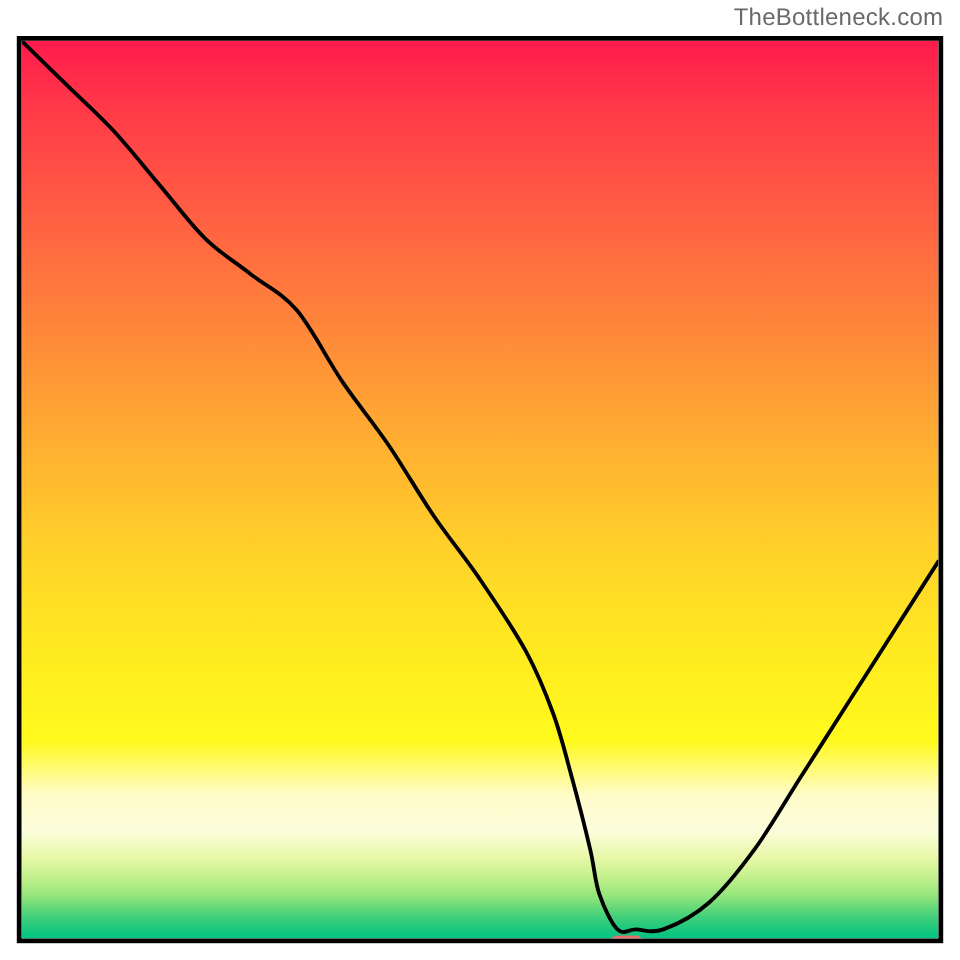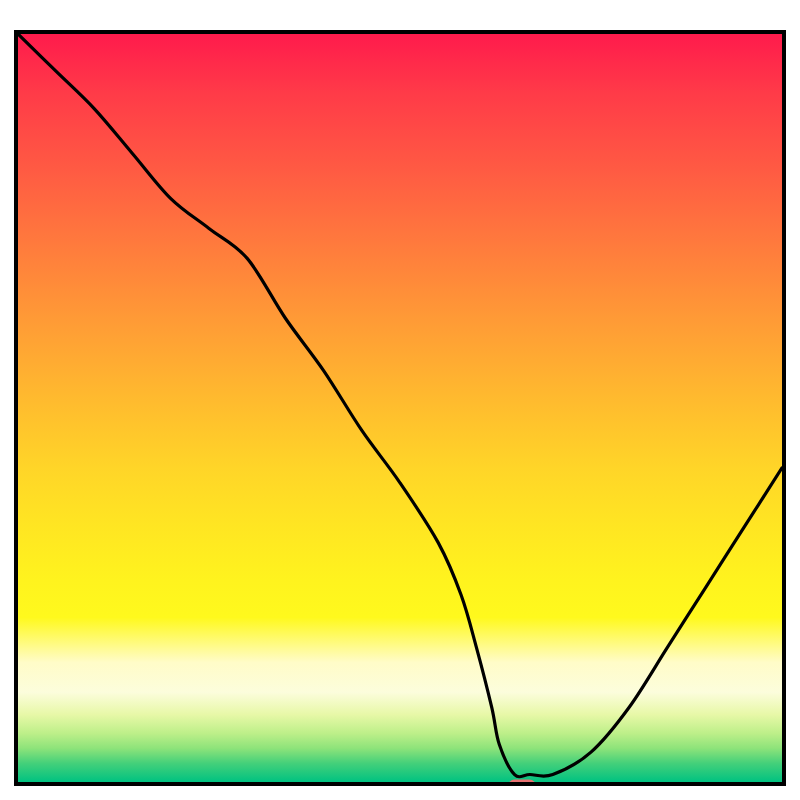--- a/index.html
+++ b/index.html
@@ -73,20 +73,21 @@
     color: #6a6a6a;
     letter-spacing: 0.2px;
     font-weight: 400;
   }
 </style>
 </head>
 <body>
 
 <div class="chart-wrap">
 
+  <div class="watermark">TheBottleneck.com</div>
 
   <div class="plot-border">
     <div class="gradient-fill"></div>
 
     <svg class="curve" viewBox="0 0 764 748" preserveAspectRatio="none">
       <path fill="none" stroke="#000" stroke-width="3.2" stroke-linejoin="round" stroke-linecap="round" d="M 0.00 0.00 C 6.37 6.23, 25.47 24.93, 38.20 37.40 C 50.93 49.87, 63.67 61.09, 76.40 74.80 C 89.13 88.51, 101.87 104.72, 114.60 119.68 C 127.33 134.64, 140.07 152.09, 152.80 164.56 C 165.53 177.03, 178.27 184.51, 191.00 194.48 C 203.73 204.45, 216.47 209.44, 229.20 224.40 C 241.93 239.36, 254.67 265.54, 267.40 284.24 C 280.13 302.94, 292.87 317.90, 305.60 336.60 C 318.33 355.30, 331.07 377.74, 343.80 396.44 C 356.53 415.14, 369.27 430.10, 382.00 448.80 C 394.73 467.50, 410.01 489.94, 420.20 508.64 C 430.39 527.34, 436.75 543.55, 443.12 561.00 C 449.49 578.45, 453.31 594.66, 458.40 613.36 C 463.49 632.06, 469.86 656.99, 473.68 673.20 C 477.50 689.41, 477.50 699.38, 481.32 710.60 C 485.14 721.82, 491.51 735.53, 496.60 740.52 C 501.69 745.51, 505.51 740.52, 511.88 740.52 C 518.25 740.52, 524.61 744.26, 534.80 740.52 C 544.99 736.78, 560.27 729.30, 573.00 718.08 C 585.73 706.86, 598.47 690.65, 611.20 673.20 C 623.93 655.75, 636.67 633.31, 649.40 613.36 C 662.13 593.41, 674.87 573.47, 687.60 553.52 C 700.33 533.57, 713.07 513.63, 725.80 493.68 C 738.53 473.73, 757.63 443.81, 764.00 433.84"></path>
     </svg>
 
     <div class="marker" style="left: 504.42px; top: 752px; background: rgb(231, 112, 112);"></div>
   </div>

